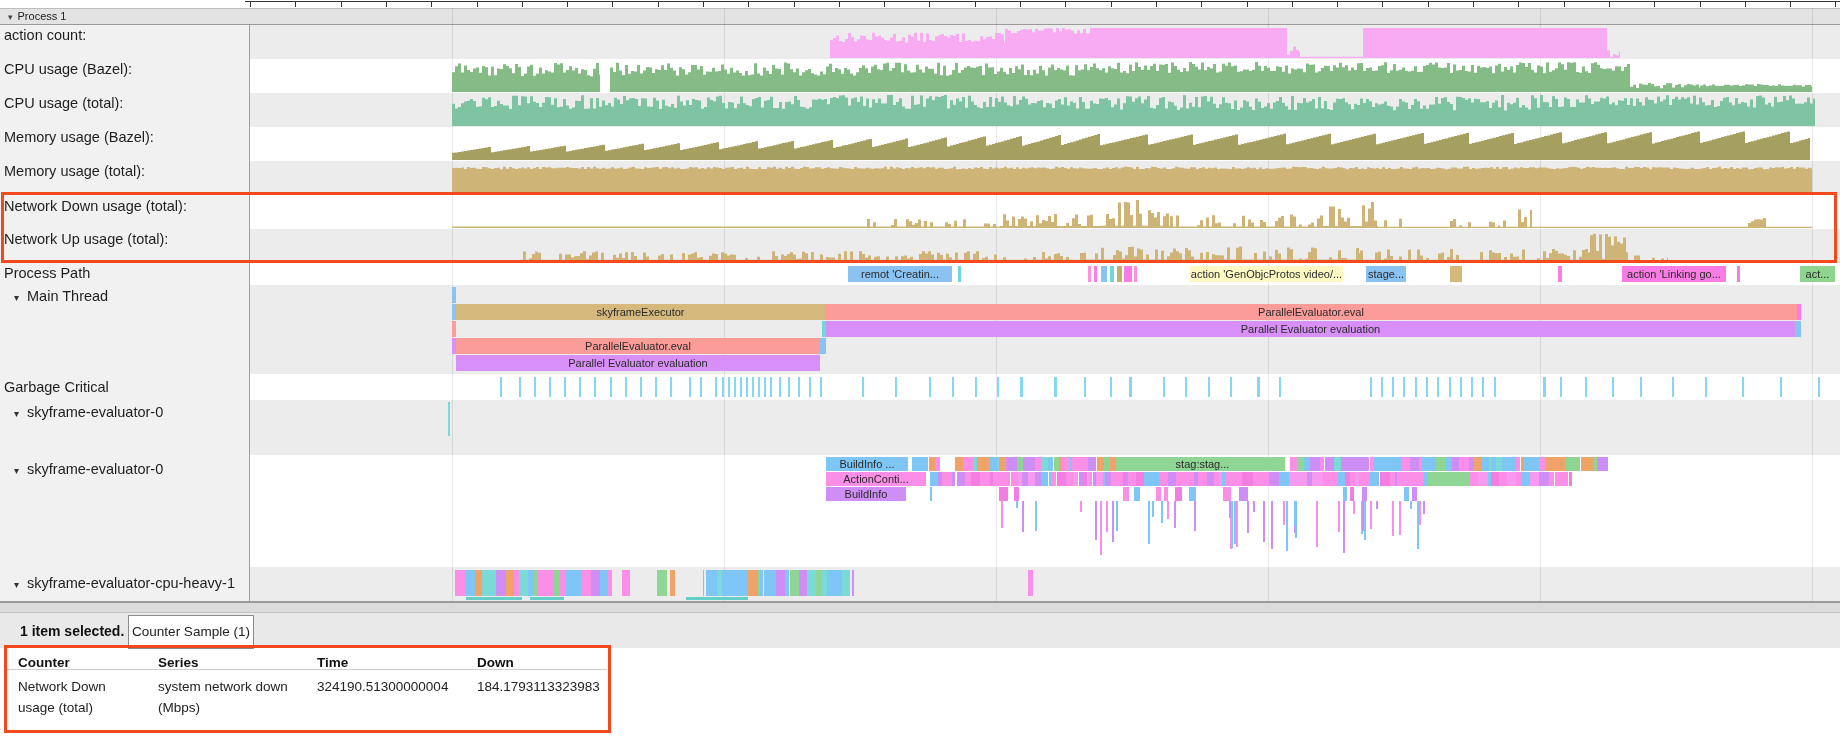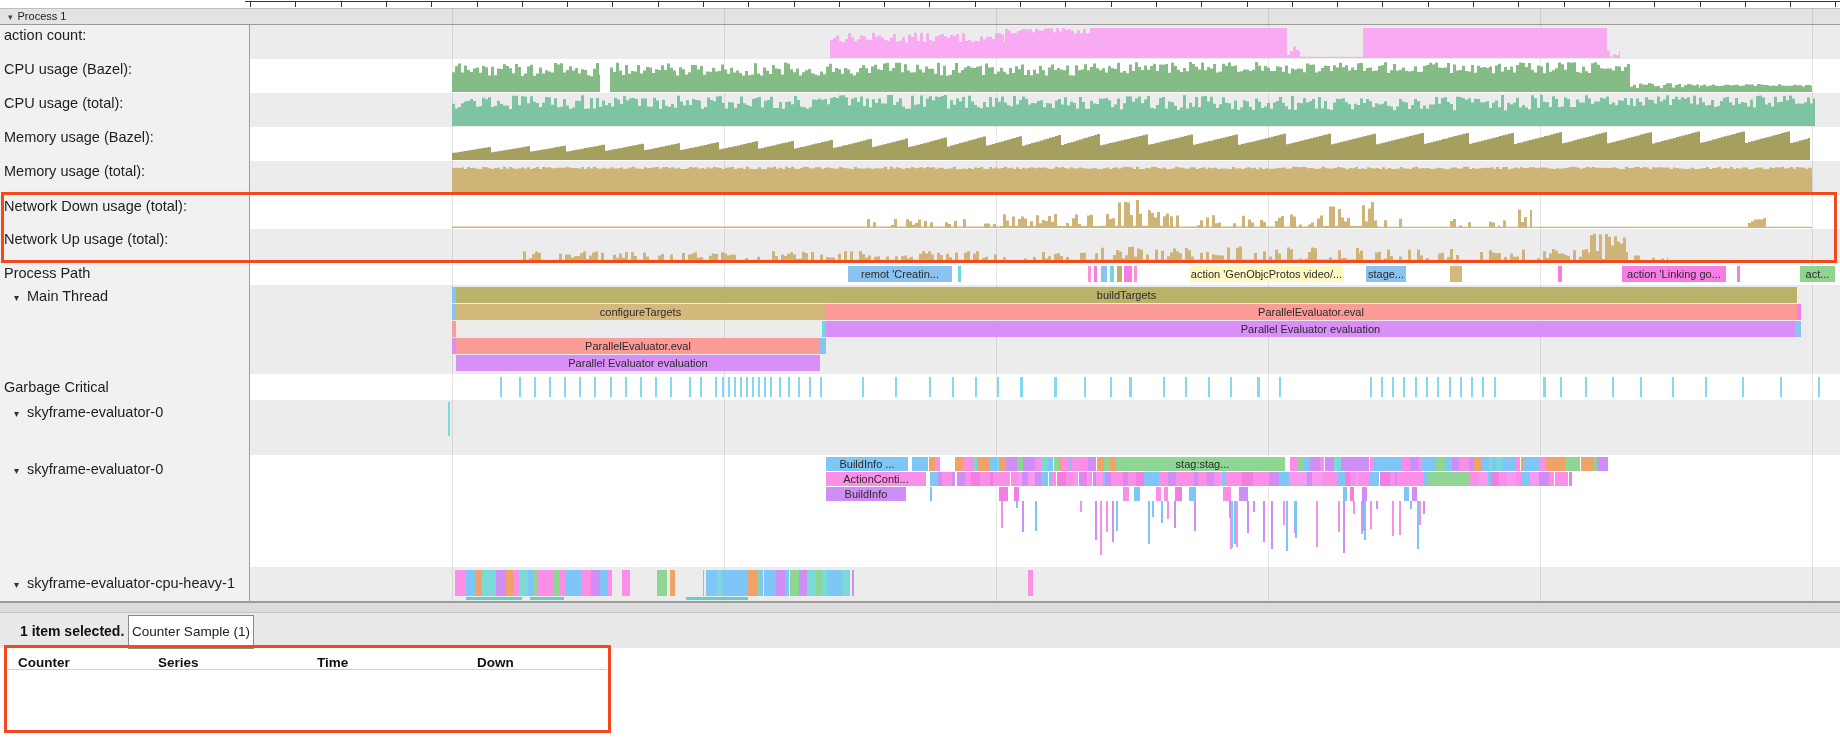--- a/index.html
+++ b/index.html
@@ -156,23 +156,22 @@
     <div class="abs slice" style="left: 1124px; top: 266px; width: 8px; height: 16px; background: rgb(249, 124, 228); z-index: 7;"></div>
     <div class="abs slice" style="left: 1134px; top: 266px; width: 3px; height: 16px; background: rgb(252, 147, 218); z-index: 7;"></div>
     <div class="abs slice" style="left: 1190px; top: 266px; width: 153px; height: 16px; background: #fef9c3; z-index: 7; line-height: 16px;">action 'GenObjcProtos video/...</div>
     <div class="abs slice" style="left: 1366px; top: 266px; width: 40px; height: 16px; background: rgb(138, 194, 241); z-index: 7; line-height: 16px;">stage...</div>
     <div class="abs slice" style="left: 1450px; top: 266px; width: 12px; height: 16px; background: rgb(212, 184, 124); z-index: 7;"></div>
     <div class="abs slice" style="left: 1558px; top: 266px; width: 4px; height: 16px; background: rgb(249, 124, 228); z-index: 7;"></div>
     <div class="abs slice" style="left: 1622px; top: 266px; width: 104px; height: 16px; background: rgb(249, 124, 228); z-index: 7; line-height: 16px;">action 'Linking go...</div>
     <div class="abs slice" style="left: 1737px; top: 266px; width: 3px; height: 16px; background: rgb(249, 124, 228); z-index: 7;"></div>
     <div class="abs slice" style="left: 1752px; top: 266px; width: 35px; height: 16px; background: rgb(143, 212, 143); z-index: 7; line-height: 16px; margin-left: 48px;">act...</div>
     <div class="abs slice" style="left: 452px; top: 287px; width: 4px; height: 16px; background: rgb(138, 194, 241); z-index: 7;"></div>
-    <div class="abs slice" style="left: 456px; top: 287px; width: 1341px; height: 16px; background: rgb(185, 178, 105); z-index: 7; line-height: 16px;">buildTargets</div>
     <div class="abs slice" style="left: 452px; top: 304px; width: 4px; height: 16px; background: rgb(138, 194, 241); z-index: 7;"></div>
-    <div class="abs slice" style="left: 456px; top: 304px; width: 369px; height: 16px; background: rgb(212, 184, 124); z-index: 7; line-height: 16px;">configureTargets</div>
+    <div class="abs slice" style="left: 456px; top: 304px; width: 369px; height: 16px; background: rgb(212, 184, 124); z-index: 7; line-height: 16px;">skyframeExecutor</div>
     <div class="abs slice" style="left: 825px; top: 304px; width: 972px; height: 16px; background: rgb(251, 156, 153); z-index: 7; line-height: 16px;">ParallelEvaluator.eval</div>
     <div class="abs slice" style="left: 1797px; top: 304px; width: 4px; height: 16px; background: rgb(249, 124, 228); z-index: 7;"></div>
     <div class="abs slice" style="left: 452px; top: 321px; width: 4px; height: 16px; background: rgb(251, 156, 153); z-index: 7;"></div>
     <div class="abs slice" style="left: 822px; top: 321px; width: 4px; height: 16px; background: rgb(111, 216, 222); z-index: 7;"></div>
     <div class="abs slice" style="left: 826px; top: 321px; width: 969px; height: 16px; background: rgb(216, 143, 247); z-index: 7; line-height: 16px;">Parallel Evaluator evaluation</div>
     <div class="abs slice" style="left: 1795px; top: 321px; width: 6px; height: 16px; background: rgb(138, 194, 241); z-index: 7;"></div>
     <div class="abs slice" style="left: 452px; top: 338px; width: 4px; height: 16px; background: rgb(216, 143, 247); z-index: 7;"></div>
     <div class="abs slice" style="left: 456px; top: 338px; width: 364px; height: 16px; background: rgb(251, 156, 153); z-index: 7; line-height: 16px;">ParallelEvaluator.eval</div>
     <div class="abs slice" style="left: 820px; top: 338px; width: 6px; height: 16px; background: rgb(138, 194, 241); z-index: 7;"></div>
     <div class="abs slice" style="left: 456px; top: 355px; width: 364px; height: 16px; background: rgb(216, 143, 247); z-index: 7; line-height: 16px;">Parallel Evaluator evaluation</div>
@@ -573,16 +572,22 @@
 
 <div id="bottom" class="abs">
   <div id="table-bg" class="abs"></div>
   <span id="status" class="abs">1 item selected.</span>
   <div id="tab" class="abs"><span>Counter Sample (1)</span></div>
   <div id="hdr-line"></div>
 <span class="th" style="left: 18px; top: 42px;">Counter</span>
     <span class="th" style="left: 158px; top: 42px;">Series</span>
     <span class="th" style="left: 317px; top: 42px;">Time</span>
     <span class="th" style="left: 477px; top: 42px;">Down</span>
+    <div style="position: absolute; left: 0px; top: 63px; width: 640px; height: 60px;">
+      <span class="td" style="left: 18px; top: 0px; width: 125px;">Network Down usage (total)</span>
+      <span class="td" style="left: 158px; top: 0px; width: 145px;">system network down (Mbps)</span>
+      <span class="td" style="left: 317px; top: 0px; width: 150px;">324190.51300000004</span>
+      <span class="td" style="left: 477px; top: 0px; width: 160px;">184.1793113323983</span>
+    </div>
   </div>
 
 <div class="abs hl" style="left: 1px; top: 192px; width: 1836px; height: 71px; border-color: rgb(244, 73, 28);"></div>
 <div class="abs hl" style="left: 4px; top: 645px; width: 607px; height: 88px; border-color: rgb(244, 73, 28);"></div>
 
 </body></html>

